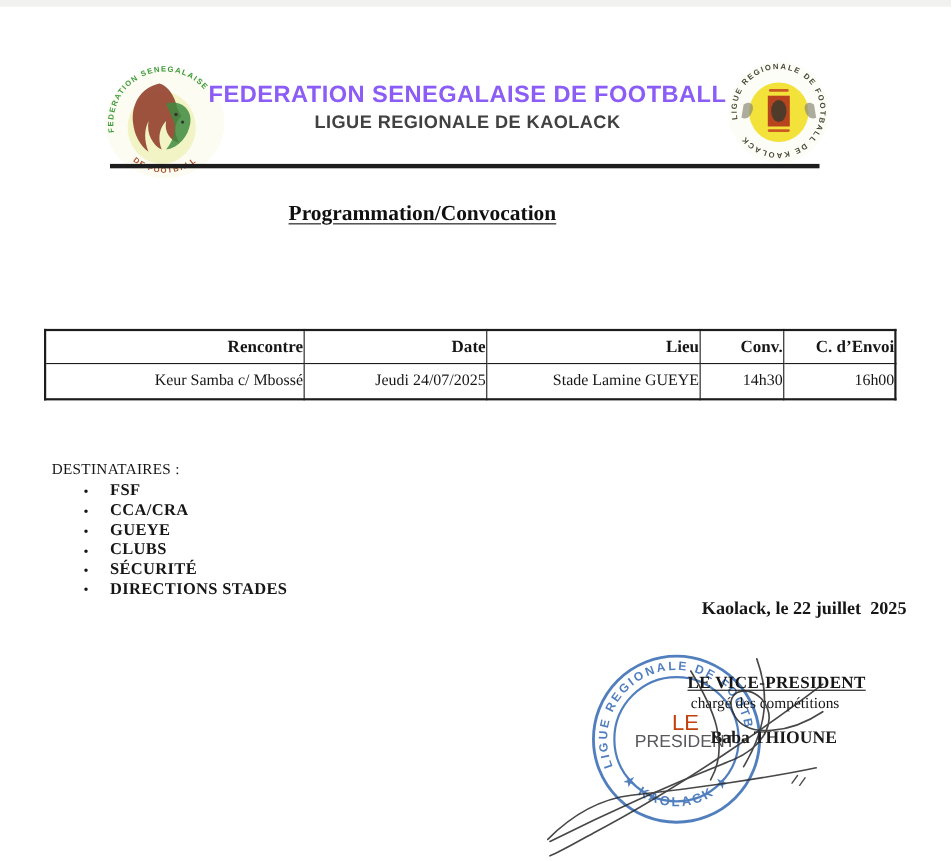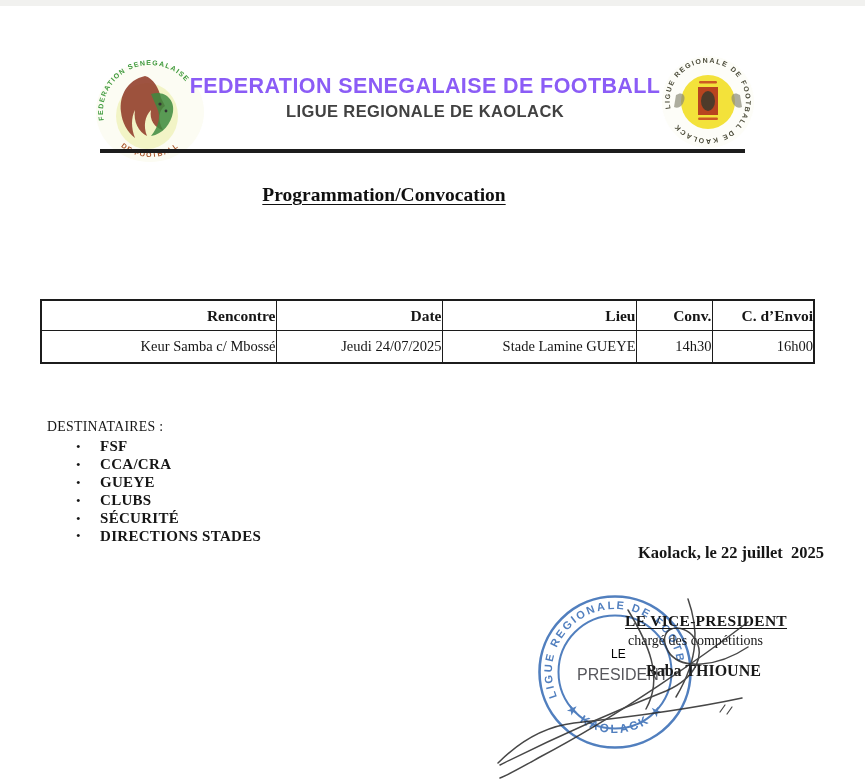--- a/index.html
+++ b/index.html
@@ -49,21 +49,21 @@
   .dateline { position:absolute; left:612px; top:543px; font-size:16.5px; font-weight:bold; white-space:pre;margin-left:26px; }
 
   
   .sig-block { position:absolute; left:470px; top:585px; width:395px; height:198px; }
   .stamp-svg   { position:absolute; left:65px; top:7px; width:160px; height:160px; z-index:1; opacity:0.9; }
   .strokes-svg { position:absolute; left:0; top:0; width:395px; height:198px; z-index:3; }
   .sig-text { position:absolute; z-index:2; }
   .vp-title { left:155px; top:27px; font-size:15.5px; font-weight:bold; letter-spacing:0.3px;
               text-decoration:underline; text-underline-offset:2px; }
   .vp-sub   { left:158px; top:48px; font-size:14px; }
-  .printed-le        { left:141px; top:62px; font-family:"Liberation Sans", sans-serif; font-size:12px; color:#000000; }
+  .printed-le        { left:141px; top:62px; font-family:"Liberation Sans", sans-serif; font-size:20px; color:#c2410c; }
   .printed-president { left:107px; top:81px; font-family:"Liberation Sans", sans-serif; font-size:16px; color:#57575c; }
   .signer   { left:176px; top:77px; font-size:16px; font-weight:bold; color:#1a1a1a; }
 </style>
 </head>
 <body>
 
 <div class="page">
 
   <div class="scan-strip"></div>
 

